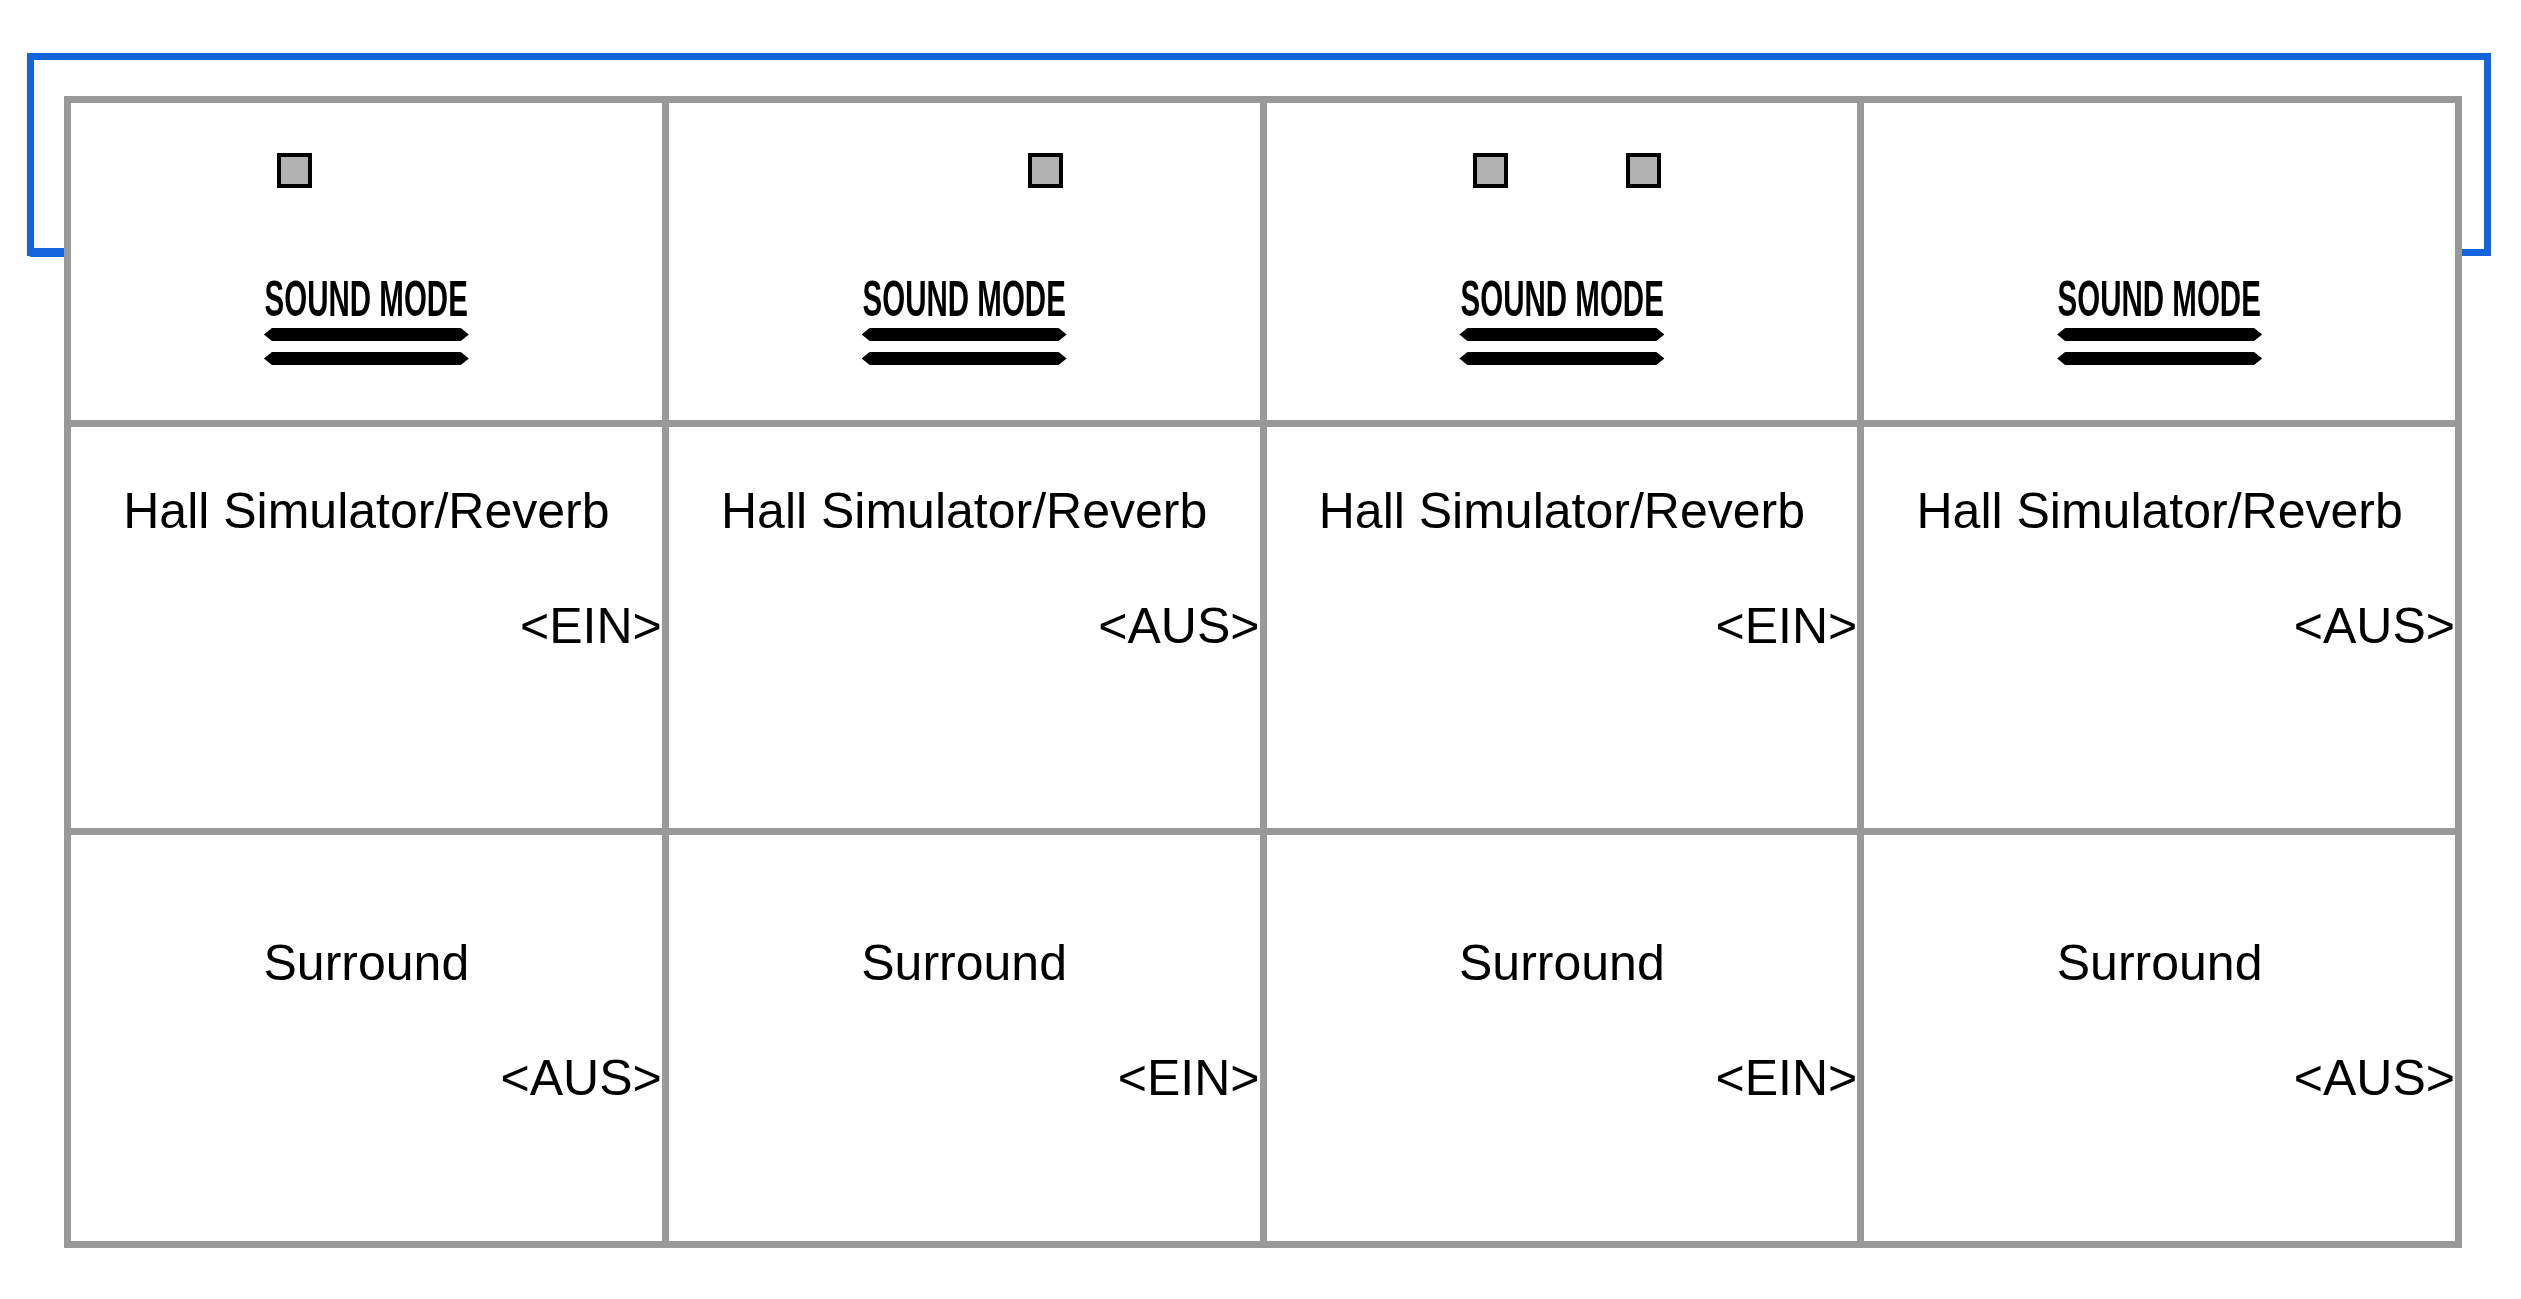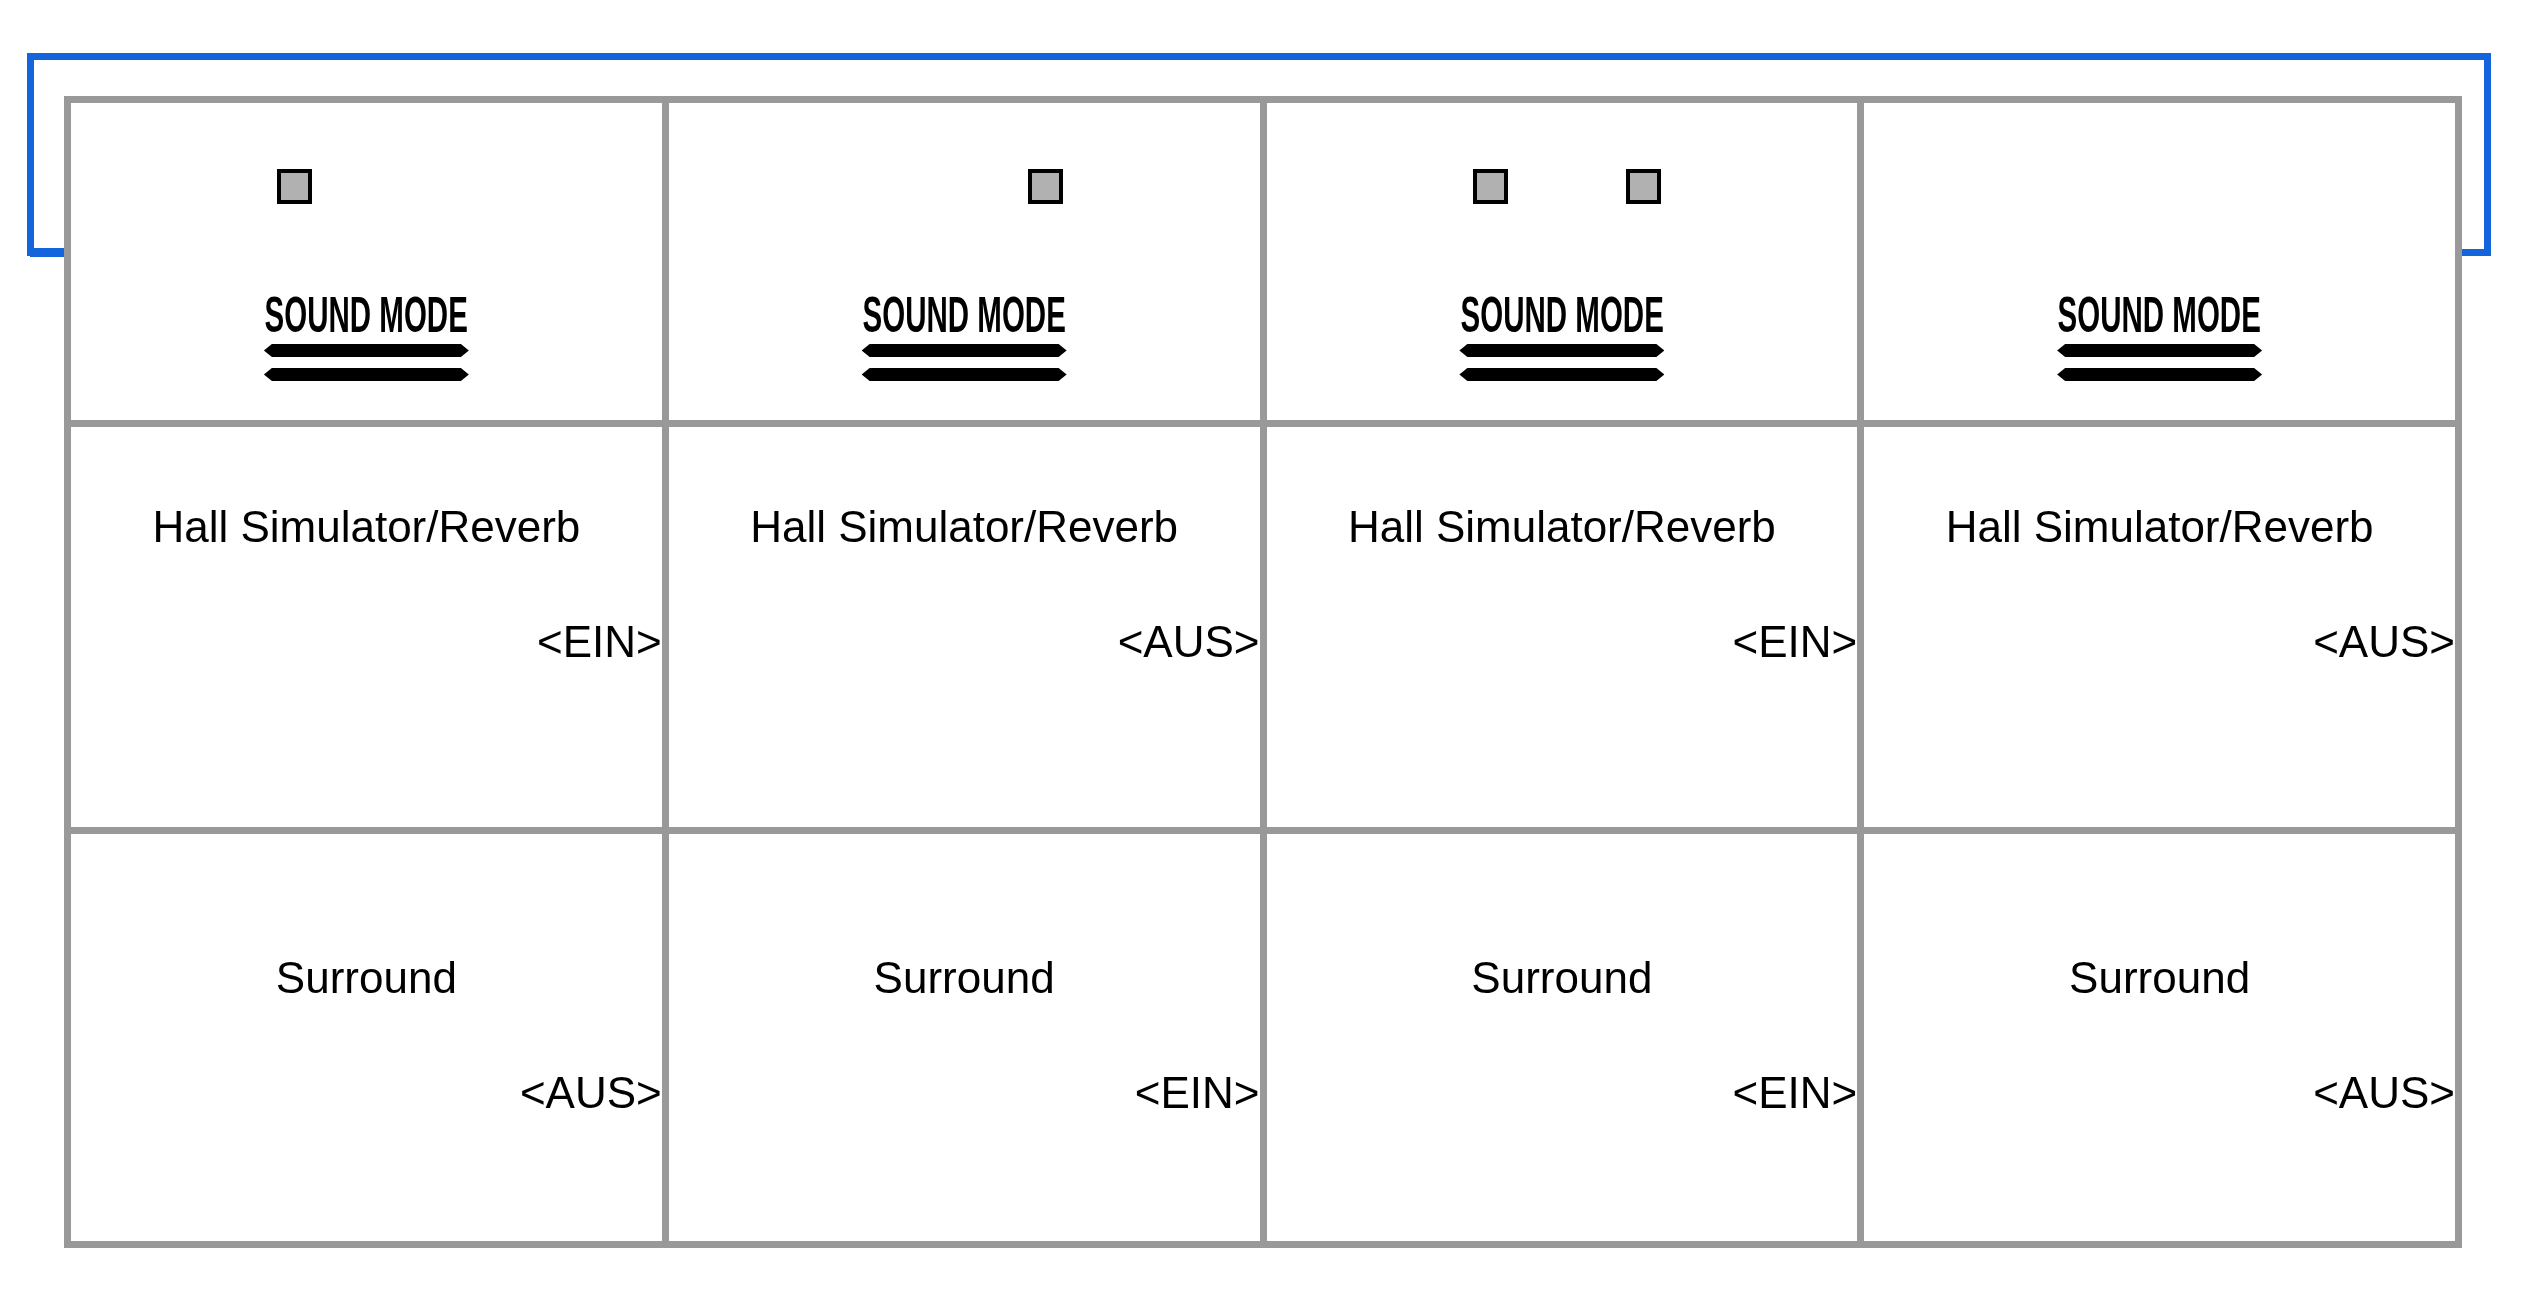--- a/index.html
+++ b/index.html
@@ -32,21 +32,21 @@
     position:absolute; left:64px; top:96px;
     width:2398px; height:1152px;
     border:7px solid var(--c-table_border,#999999);
     box-sizing:border-box;
     display:flex;
     background:#ffffff;
   }
   .panel { flex:1 1 0; display:flex; flex-direction:column; border-right:7px solid var(--c-table_border,#999999); }
   .panel:last-child { border-right:none; }
 
-  .cell { position:relative; box-sizing:border-box;margin-top:16px; }
+  .cell { position:relative; box-sizing:border-box; }
   .cell-top { height:324px; border-bottom:7px solid var(--c-table_border,#999999); }
   .cell-mid { height:408px; border-bottom:7px solid var(--c-table_border,#999999); }
   .cell-bot { height:406px; }
 
   
   .led {
     position:absolute; top:50px;
     width:35px; height:35px;
     background:var(--c-led_fill,#b1b1b1);
     border:4px solid var(--c-led_border,#000000);
@@ -66,21 +66,21 @@
   .button-bar {
     width:205px; height:13px;
     margin:0 auto;
     background:var(--c-text,#000000);
     clip-path:polygon(8px 0, calc(100% - 8px) 0, 100% 50%, calc(100% - 8px) 100%, 8px 100%, 0 50%);
   }
   .bar-1 { margin-top:3px; }
   .bar-2 { margin-top:11px; }
 
   
-  .text-cell { text-align:center; font-size:44px; line-height:52px; }
+  .text-cell { text-align:center; font-size:50px; line-height:52px; }
   .cell-mid.text-cell { padding-top:58px; }
   .cell-bot.text-cell { padding-top:102px; }
   .cell-value { margin-top:63px;text-align:right; }
 </style>
 </head>
 <body>
 
 <div class="canvas">
 
   <div class="loop-seg loop-top"></div>

